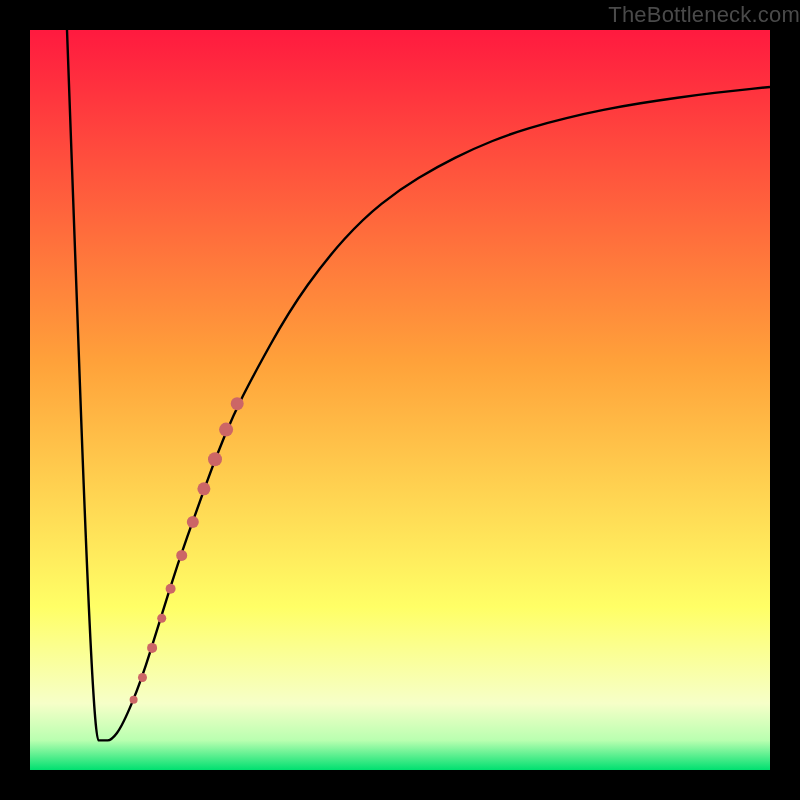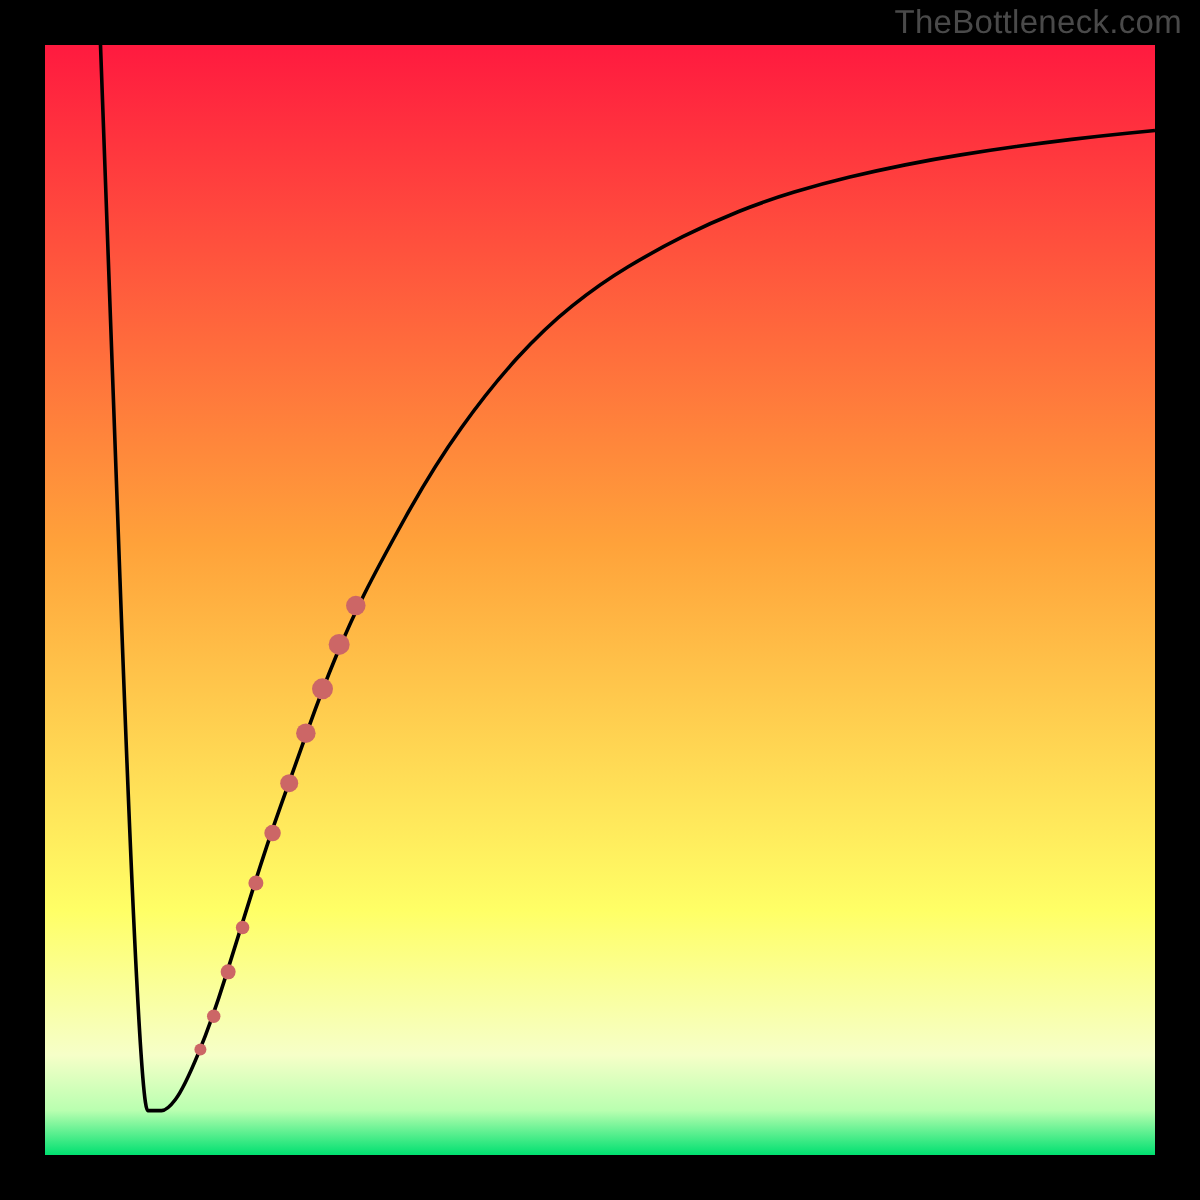--- a/index.html
+++ b/index.html
@@ -11,21 +11,21 @@
     background: #fff;
   }
   .chart-container {
     position: relative;
     width: 800px;
     height: 800px;
   }
   .watermark {
     position: absolute;
     top: 2px;
-    right: 12px;
+    right: 0;
     font-family: Arial, Helvetica, sans-serif;
     font-size: 22px;
     color: #4a4a4a;
     font-weight: 400;
     letter-spacing: 0.2px;
     z-index: 3;
   }
   svg {
     display: block;
   }

